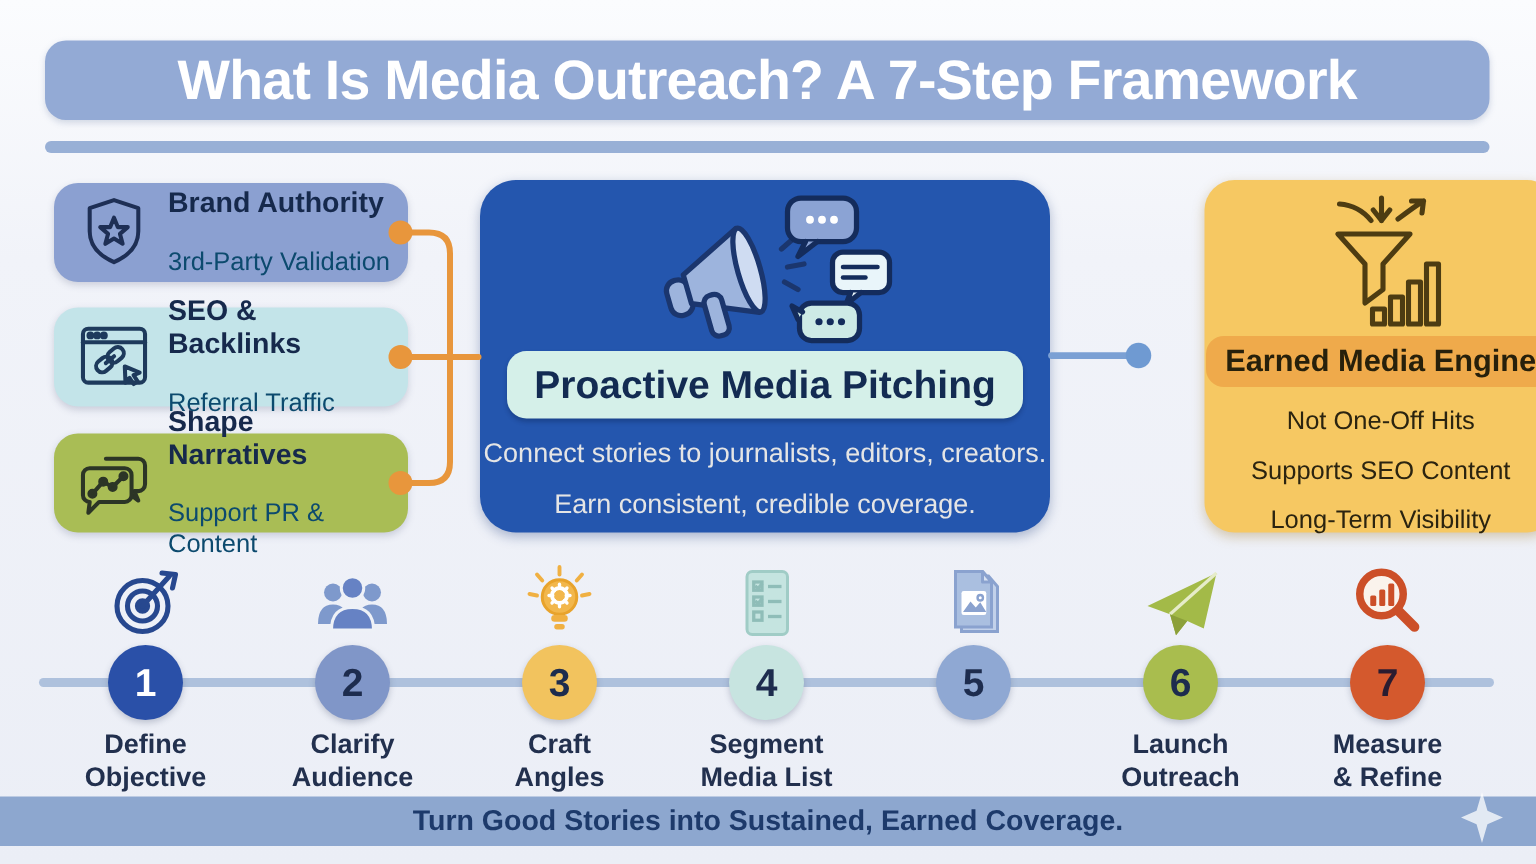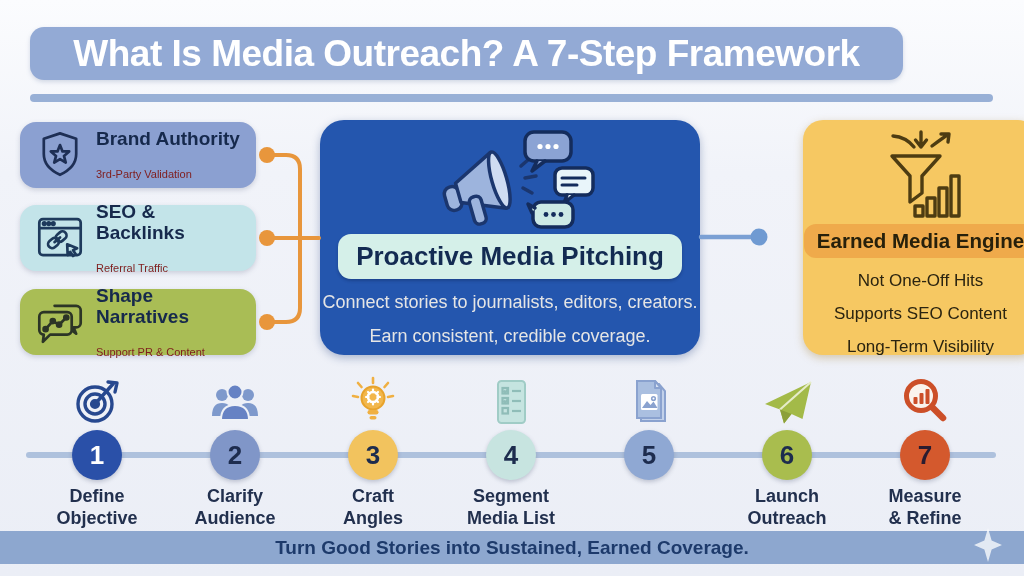--- a/index.html
+++ b/index.html
@@ -4,43 +4,43 @@
 <style>
   html,body{margin:0;padding:0;background:#555;}
   *{box-sizing:border-box;}
   .canvas{
     position:relative;width:1024px;height:576px;overflow:hidden;
     background:linear-gradient(180deg,#fbfcfe 0%,#f1f3f9 30%,#ebeef6 100%);
     font-family:"Liberation Sans","DejaVu Sans",sans-serif;
   }
   
   .title-banner{
-    position:absolute;left:30px;top:27px;width:873px;height:53px;
+    position:absolute;left:30px;top:27px;width:963px;height:53px;
     background:#93aad5;border-radius:14px;
     display:flex;align-items:center;justify-content:center;
     box-shadow:0 2px 4px rgba(100,120,160,.25);
   }
   .title-banner h1{
     margin:0;font-size:37px;font-weight:bold;color:#ffffff;
     letter-spacing:-.5px;white-space:nowrap;
   }
   .title-underline{
     position:absolute;left:30px;top:94px;width:963px;height:8px;
     background:#8ea7d2;border-radius:4px;opacity:.9;
   }
   
   .benefit-card{
-    position:absolute;left:20px;width:236px;height:66px;border-radius:16px;
+    position:absolute;left:36px;width:236px;height:66px;border-radius:16px;
     display:flex;align-items:center;padding:0 10px 0 12px;
     box-shadow:0 2px 5px rgba(90,100,130,.25);
   }
   .benefit-card .bicon{flex:0 0 56px;height:56px;display:flex;align-items:center;justify-content:center;}
   .benefit-card .btxt{flex:1;padding-left:8px;}
   .benefit-card .btitle{font-size:19px;font-weight:bold;color:#16294c;line-height:1.15;}
-  .benefit-card .bsub{font-size:11px;color:#7f1d1d;line-height:1.2;margin-top:18px;}
+  .benefit-card .bsub{font-size:17px;color:#0c4a6e;line-height:1.2;margin-top:18px;}
   
   .center-card{
     position:absolute;left:320px;top:120px;width:380px;height:235px;
     background:#2456ae;border-radius:24px;
     box-shadow:0 3px 8px rgba(40,70,130,.35);
     display:flex;flex-direction:column;align-items:center;
   }
   .center-icon{margin-top:8px;height:104px;}
   .center-pill{
     margin-top:2px;background:#d5f0e9;border-radius:13px;

